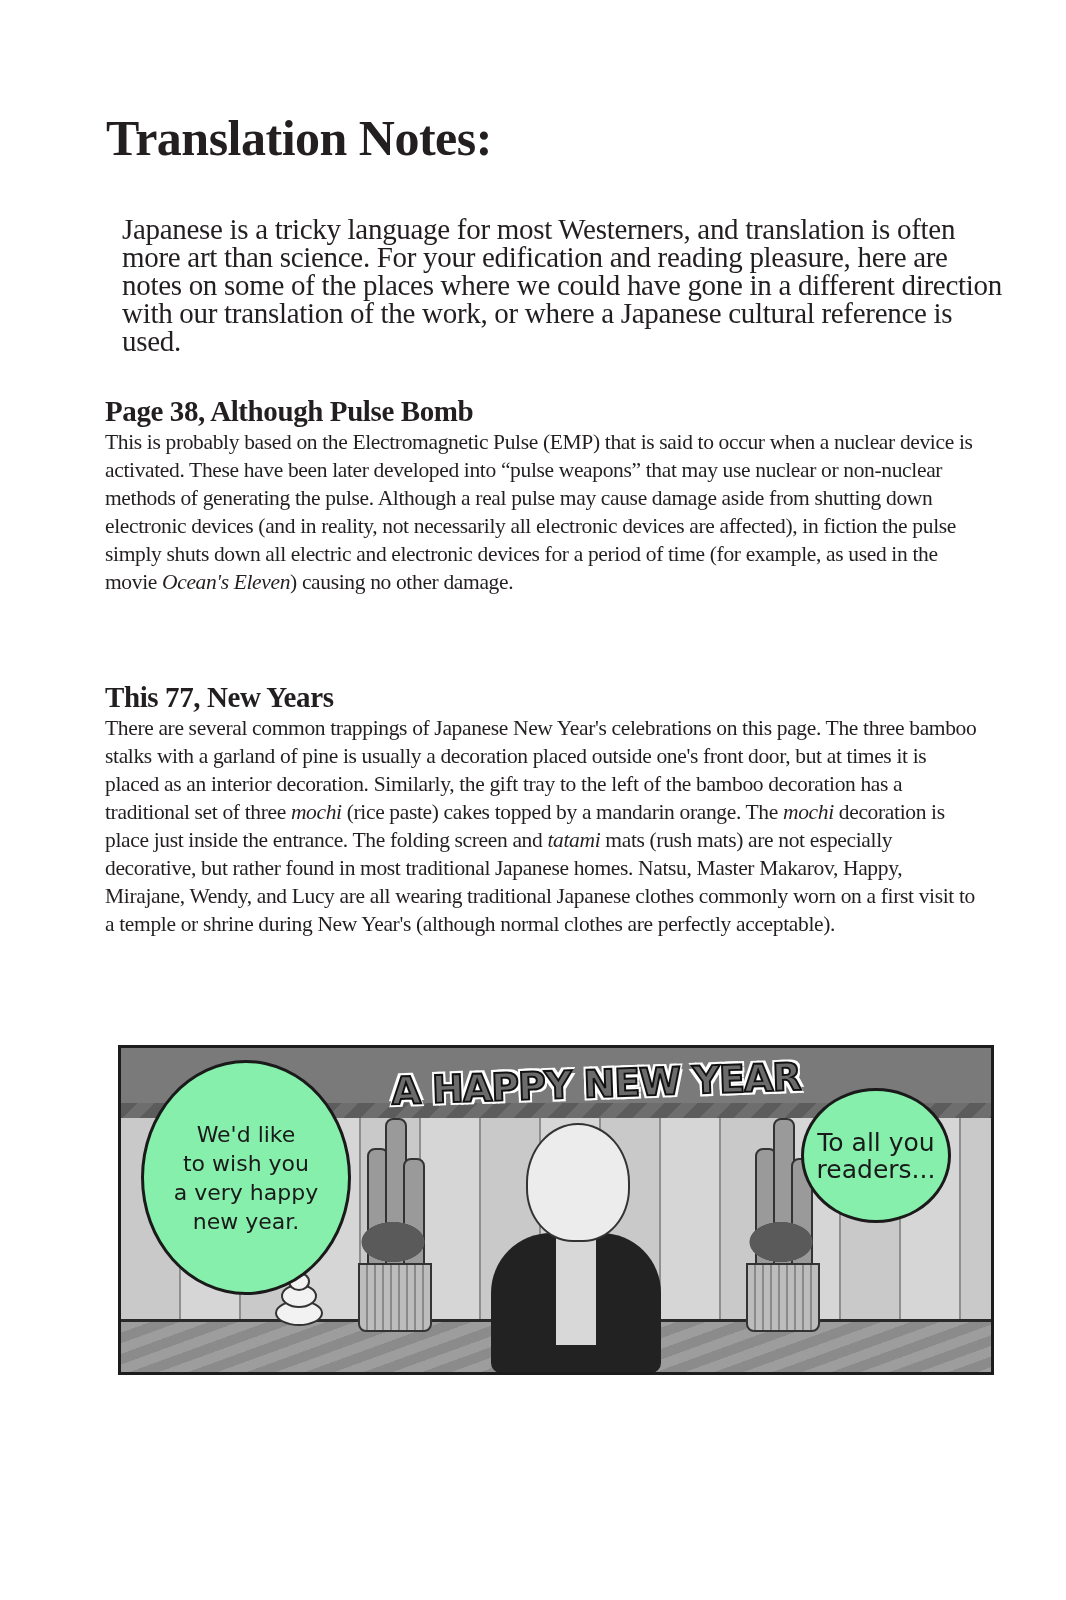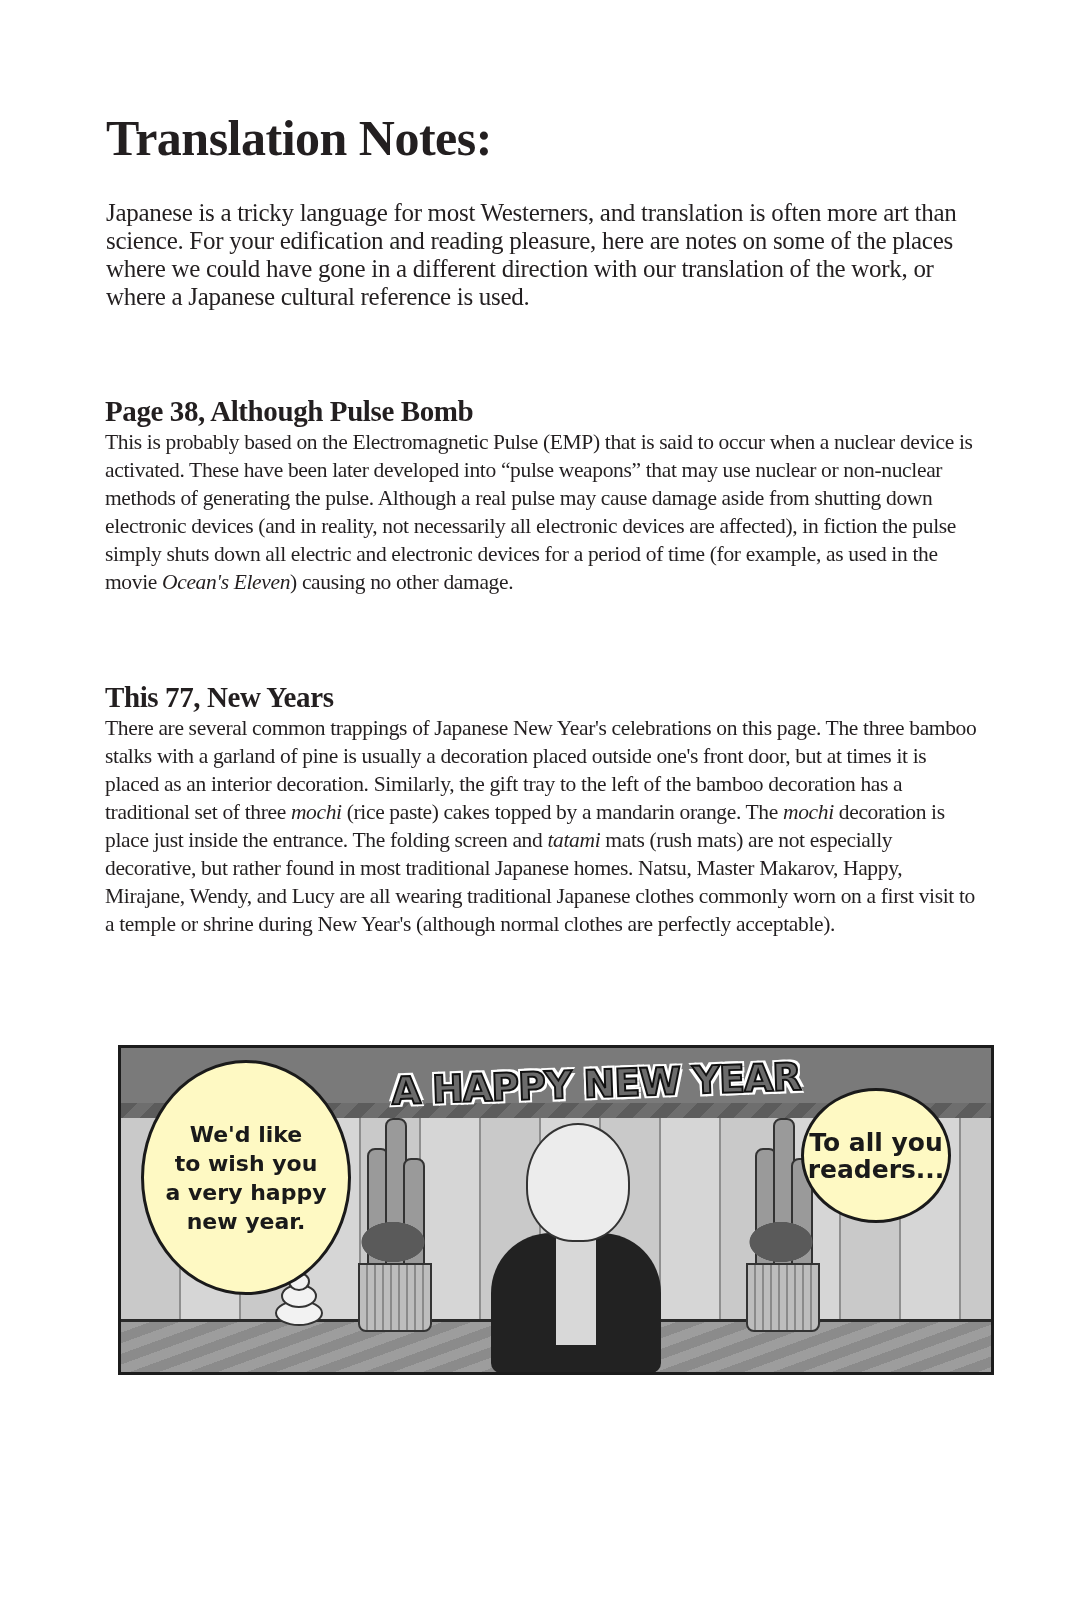--- a/index.html
+++ b/index.html
@@ -5,22 +5,22 @@
   html, body { margin: 0; padding: 0; background: #ffffff; }
   body { width: 1066px; height: 1600px; position: relative; overflow: hidden; color: #231f20; }
   .page { position: absolute; left: 0; top: 0; width: 1066px; height: 1600px; }
   .title {
     position: absolute; left: 106px; top: 110px;
     font-family: "Liberation Serif", serif; font-weight: bold;
     font-size: 50px; letter-spacing: -0.5px; margin: 0; line-height: 56px;
   }
   .intro {
     position: absolute; left: 106px; top: 199px; width: 880px;
-    font-family: "Liberation Serif", serif; font-size: 25px; line-height: 28px;
-    margin: 0; letter-spacing: -0.3px;
+    font-family: "Liberation Serif", serif; font-size: 29px; line-height: 28px;
+    margin: 16px; letter-spacing: -0.3px;
   }
   .note { position: absolute; left: 105px; width: 880px; }
   .note h2 {
     font-family: "Liberation Serif", serif; font-weight: bold;
     font-size: 29px; margin: 0; line-height: 34px; letter-spacing: -0.4px;
   }
   .note p {
     font-family: "Liberation Serif", serif; font-size: 21.5px; line-height: 28px;
     margin: 0; letter-spacing: -0.35px;
   }
@@ -48,24 +48,24 @@
   .banner {
     position: absolute; left: 240px; top: 4px; width: 470px; height: 64px;
     display: flex; align-items: center; justify-content: center;
     font-family: "DejaVu Sans", sans-serif; font-weight: bold; font-size: 38px;
     color: #6b6b6b; letter-spacing: -1px;
     -webkit-text-stroke: 2px #111;
     text-shadow: 3px 3px 0 #fff, -3px -3px 0 #fff, 3px -3px 0 #fff, -3px 3px 0 #fff;
     transform: rotate(-2deg);
   }
   .bubble {
-    position: absolute; background: #fef9c3; border: 3px solid #1a1a1a; border-radius: 50%;
+    position: absolute; background: #86efac; border: 3px solid #1a1a1a; border-radius: 50%;
     display: flex; align-items: center; justify-content: center; text-align: center;
     font-family: "DejaVu Sans", sans-serif; font-size: 22px; line-height: 29px; color: #1a1a1a;
-    box-sizing: border-box; white-space: pre-line; font-weight: bold;
+    box-sizing: border-box; white-space: pre-line;
   }
   .bubble-left { left: 20px; top: 12px; width: 210px; height: 235px; padding: 10px; }
   .bubble-right { left: 680px; top: 40px; width: 150px; height: 135px; padding: 6px; font-size: 25px; line-height: 27px; }
   .kadomatsu {
     position: absolute; width: 80px; height: 200px; bottom: 40px;
   }
   .kadomatsu .stalk {
     position: absolute; bottom: 60px; width: 18px; background: #9a9a9a; border: 2px solid #333; border-radius: 8px 8px 0 0;
   }
   .kadomatsu .pot {

